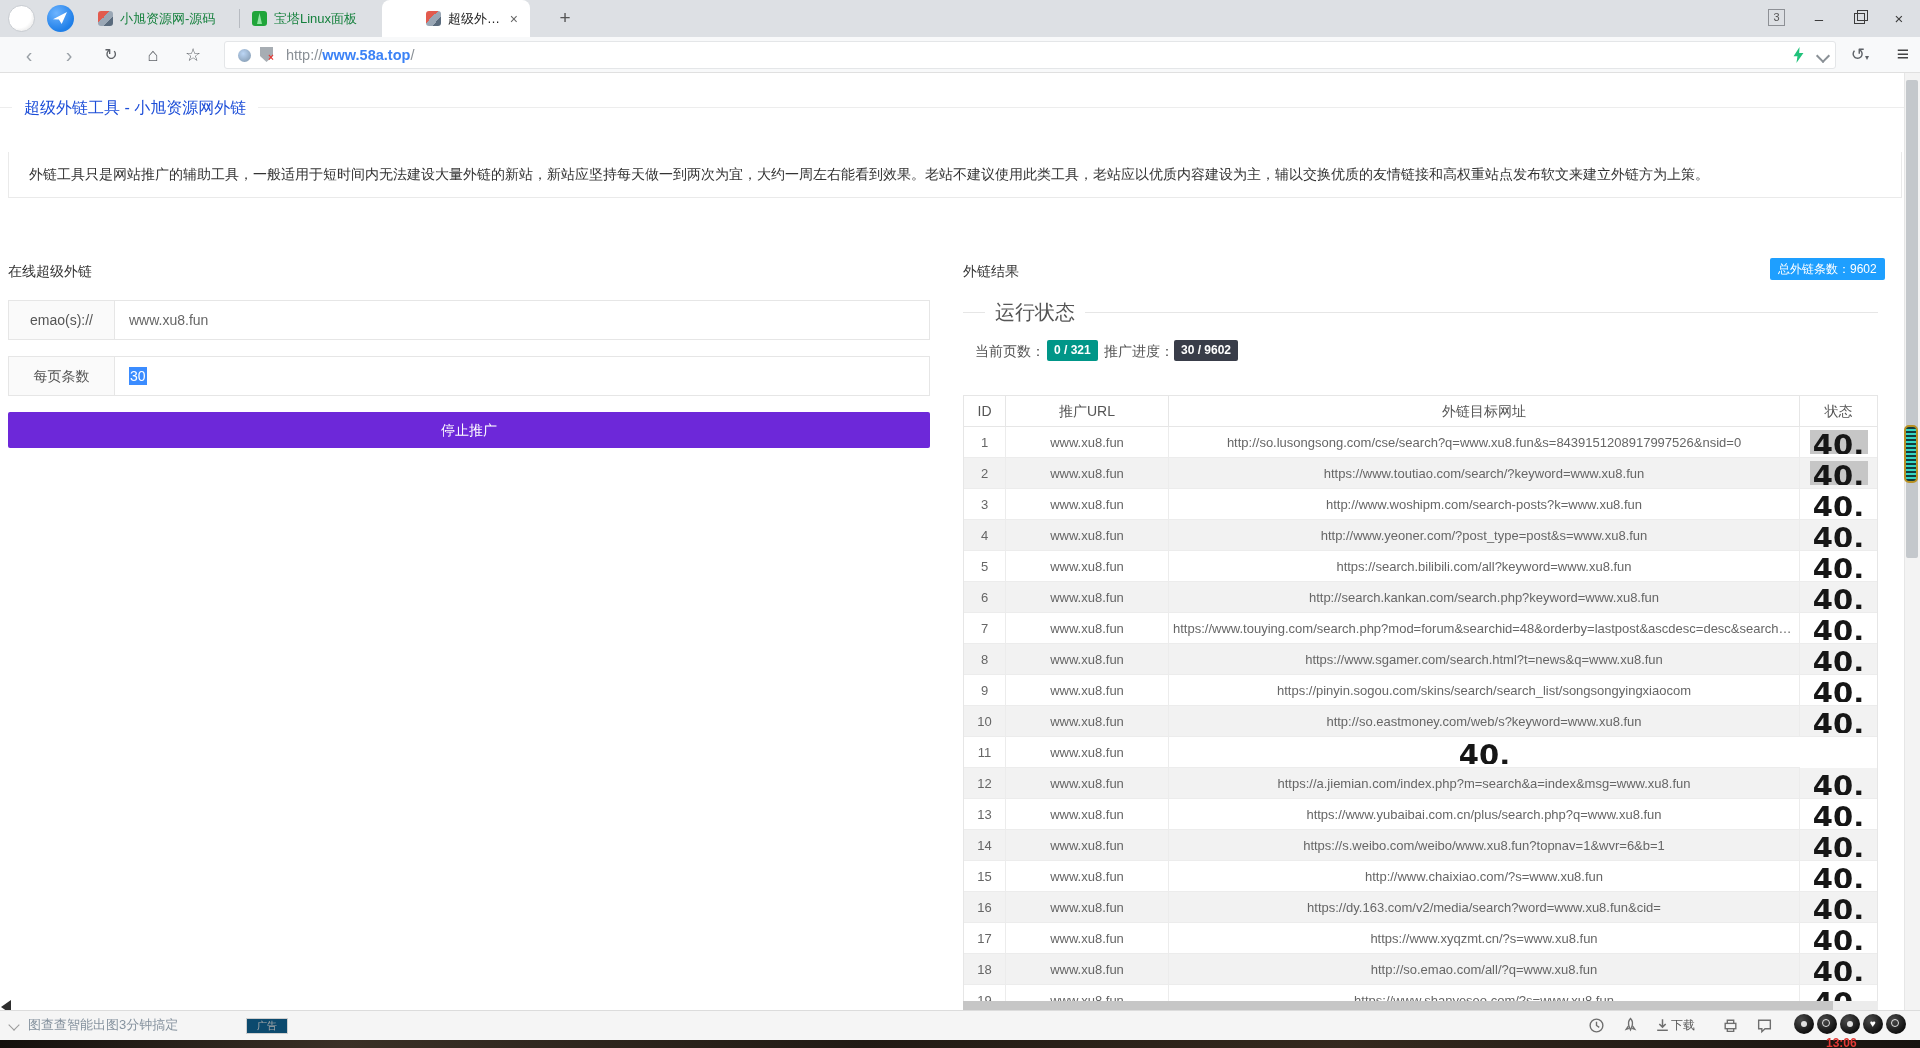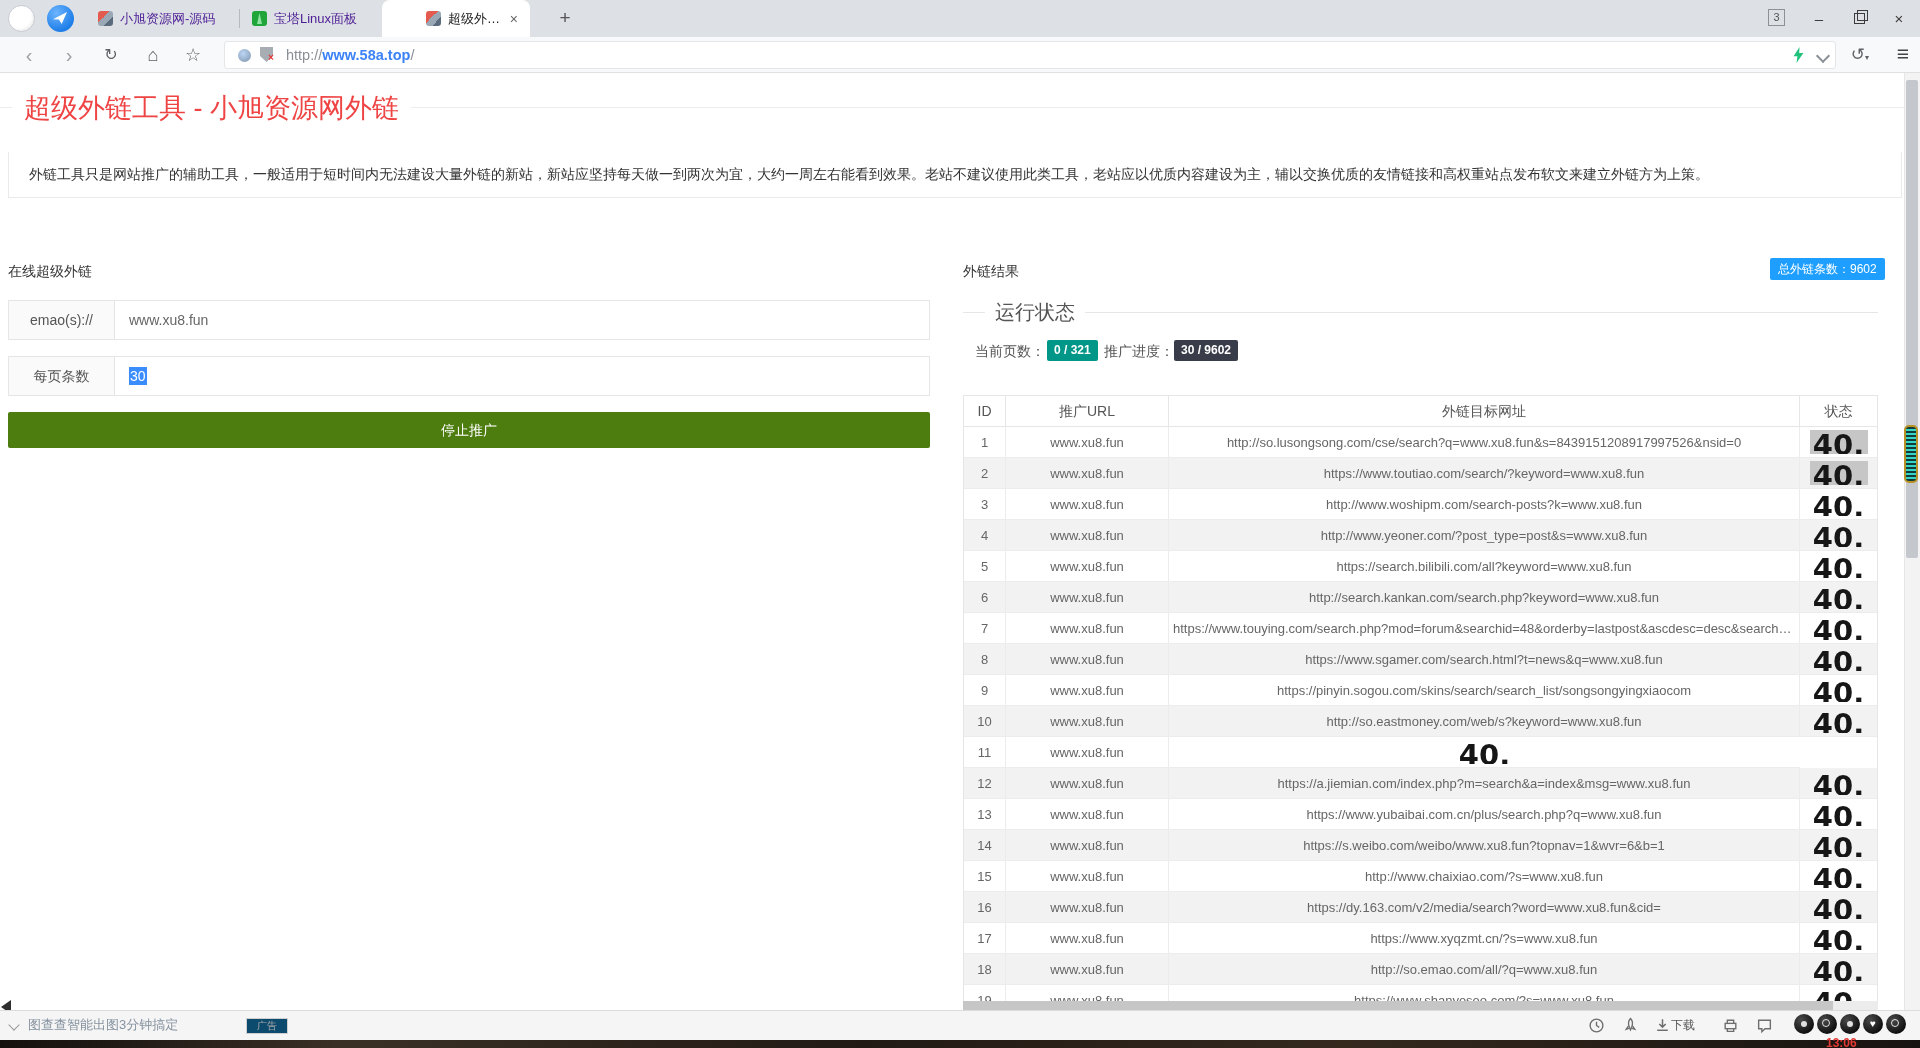--- a/index.html
+++ b/index.html
@@ -9,21 +9,21 @@
 
   
   .tabbar{left:0;top:0;width:1920px;height:37px;background:#dde0e4;}
   .browser-logo{left:8px;top:5px;width:27px;height:27px;border-radius:50%;
     background:radial-gradient(circle at 40% 40%,#ffffff 55%,#d8d8d8 100%);border:1px solid #c9cdd2;box-sizing:border-box;}
   .nav-ball{left:47px;top:5px;width:27px;height:27px;border-radius:50%;
     background:radial-gradient(circle at 35% 30%,#6db4ff,#1f7fe8 70%);}
   .nav-ball .plane{position:absolute;left:6px;top:7px;width:14px;height:12px;background:#fff;
     clip-path:polygon(0 60%,100% 0,62% 100%,42% 62%);}
   .tab{top:0;height:37px;display:flex;align-items:center;padding:0 10px;box-sizing:border-box;
-    font-size:13px;color:#4c1d95;white-space:nowrap;overflow:hidden;}
+    font-size:13px;color:#15803d;white-space:nowrap;overflow:hidden;}
   .tab .fav{width:15px;height:15px;border-radius:3px;margin-right:7px;flex:0 0 auto;}
   .fav-site{background:linear-gradient(135deg,#e25b4e 0 40%,#9aa7b5 40% 70%,#5a6b7d 70%);}
   .fav-bt{background:#20a53a;position:relative;}
   .fav-bt::after{content:"";position:absolute;left:5px;top:2px;width:5px;height:11px;background:#8fe3a1;
     clip-path:polygon(50% 0,100% 100%,0 100%);}
   .tab-sep{top:9px;width:1px;height:19px;background:#b7bbc1;}
   .tab-active{background:#fff;border-radius:8px 8px 0 0;color:#222;}
   .tab-close{margin-left:auto;color:#666;font-size:14px;padding:0 2px;cursor:pointer;}
   .newtab{left:552px;top:6px;width:26px;height:26px;line-height:24px;text-align:center;font-size:19px;color:#555;}
   .tabcount{left:1768px;top:9px;width:17px;height:17px;border:1px solid #8d9095;box-sizing:border-box;
@@ -45,35 +45,35 @@
   .urltext b{color:#3b82f6;font-weight:700;}
   .bolt{left:1792px;top:47px;width:13px;height:16px;background:#21c27b;
     clip-path:polygon(58% 0,12% 58%,42% 58%,34% 100%,88% 38%,55% 38%);}
   .chev{width:8px;height:8px;border-right:2px solid #8a9096;border-bottom:2px solid #8a9096;transform:rotate(45deg);}
   .undo{left:1845px;top:41px;width:30px;height:28px;text-align:center;line-height:28px;font-size:17px;color:#5f6368;}
   .undo small{font-size:8px;color:#5f6368;}
   .menuico{left:1888px;top:39px;width:30px;height:30px;text-align:center;line-height:30px;font-size:21px;color:#444;}
 
   
   .legendline{left:0;top:107px;width:1904px;border-top:1px solid #ededed;}
-  .pagetitle{left:12px;top:95px;background:#fff;padding:0 12px;font-size:27px;color:#ef4444;line-height:26px;}
+  .pagetitle{left:12px;top:95px;background:#fff;padding:0 12px;font-size:16px;color:#1d4ed8;line-height:26px;}
 
   .notice{left:8px;top:152px;width:1894px;box-sizing:border-box;}
   .notice-h{height:38px;line-height:38px;background:#f7f7f7;border:1px solid #eaeaea;box-sizing:border-box;
     padding-left:20px;font-size:14px;color:#333;}
   .notice-b{border:1px solid #eaeaea;border-top:none;box-sizing:border-box;background:#fff;
     padding:12px 20px;font-size:14px;color:#333;line-height:21px;white-space:nowrap;overflow:hidden;}
 
   .seclabel{font-size:14px;color:#333;line-height:18px;}
   .igroup{left:8px;width:922px;height:40px;border:1px solid #e6e6e6;box-sizing:border-box;display:flex;background:#fff;}
   .igroup .addon{width:106px;background:#fafafa;border-right:1px solid #e6e6e6;box-sizing:border-box;
     text-align:center;line-height:38px;font-size:14px;color:#555;flex:0 0 auto;}
   .igroup .ival{flex:1;line-height:38px;font-size:14px;color:#666;padding-left:14px;}
   .sel{background:#3b8cff;color:#fff;padding:1px 1px;}
-  .stopbtn{left:8px;top:412px;width:922px;height:36px;background:#4d7c0f;border-radius:2px;
+  .stopbtn{left:8px;top:412px;width:922px;height:36px;background:#6d28d9;border-radius:2px;
     color:#fff;font-size:14px;text-align:center;line-height:36px;cursor:pointer;}
 
   .totalbadge{left:1770px;top:258px;height:22px;line-height:22px;padding:0 8px;background:#1E9FFF;
     border-radius:2px;color:#fff;font-size:12px;}
   .fieldline{left:963px;top:312px;width:915px;border-top:1px solid #e6e6e6;}
   .fieldlegend{left:985px;top:299px;background:#fff;padding:0 10px;font-size:20px;color:#555;line-height:26px;}
   .statline{top:340px;font-size:14px;color:#555;line-height:22px;}
   .badge{top:340px;height:21px;line-height:21px;padding:0 7px;border-radius:2px;color:#fff;font-size:12px;font-weight:600;}
   .badge.green{background:#009688;}
   .badge.dark{background:#393D49;}

